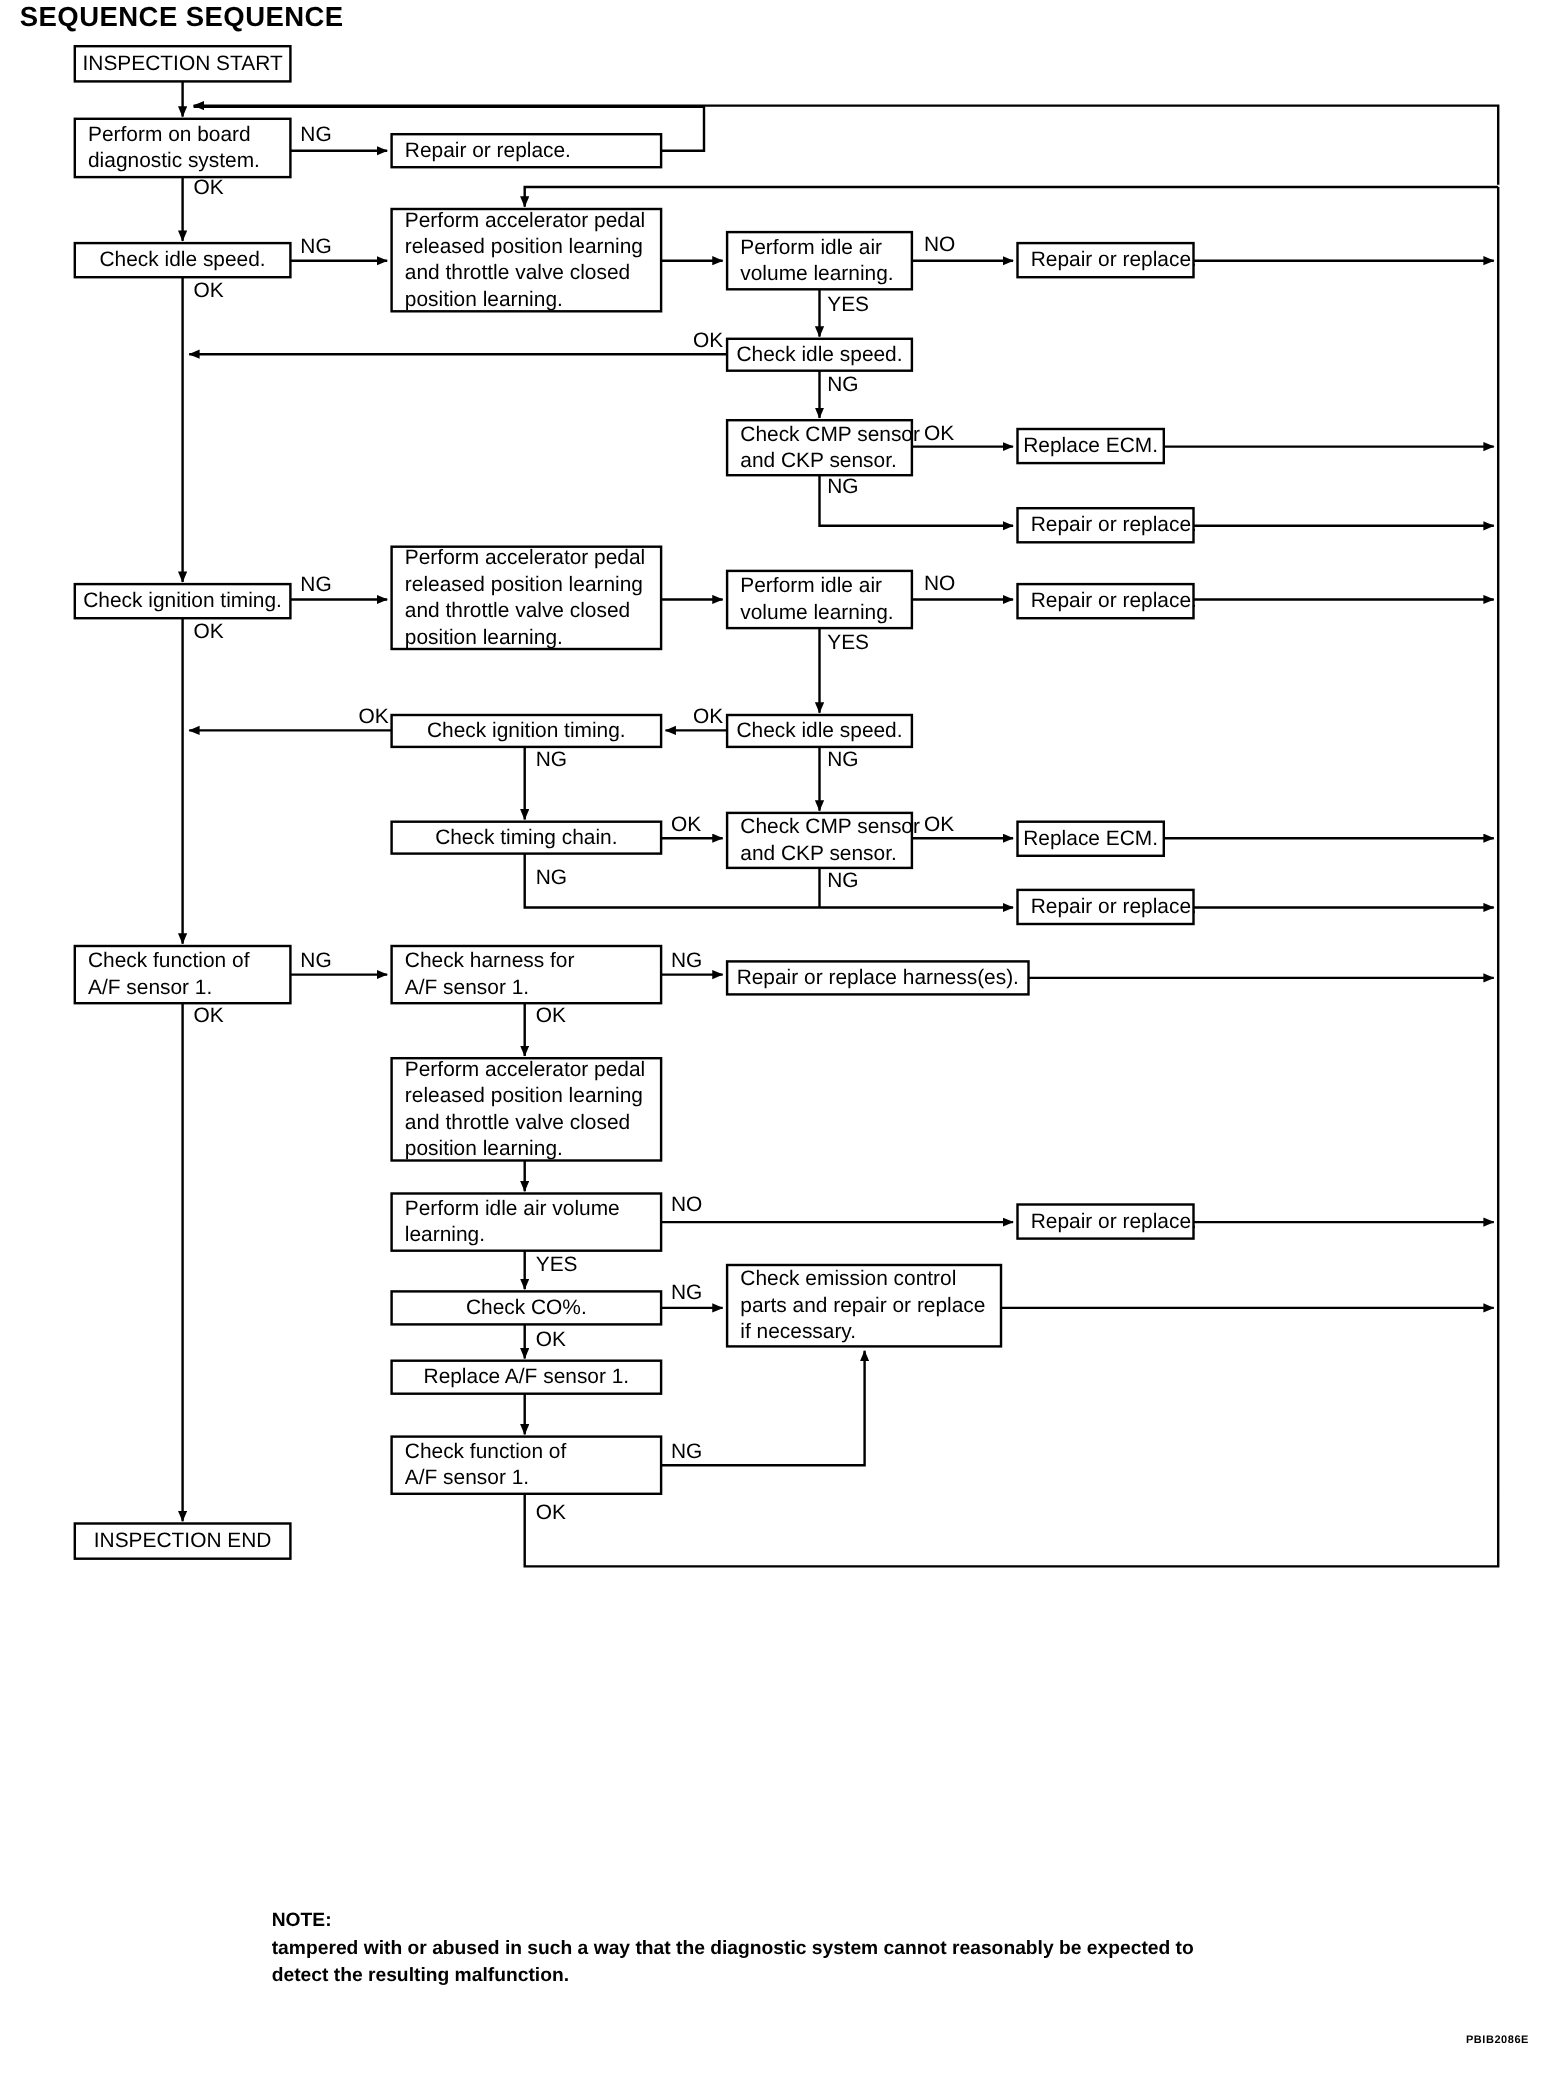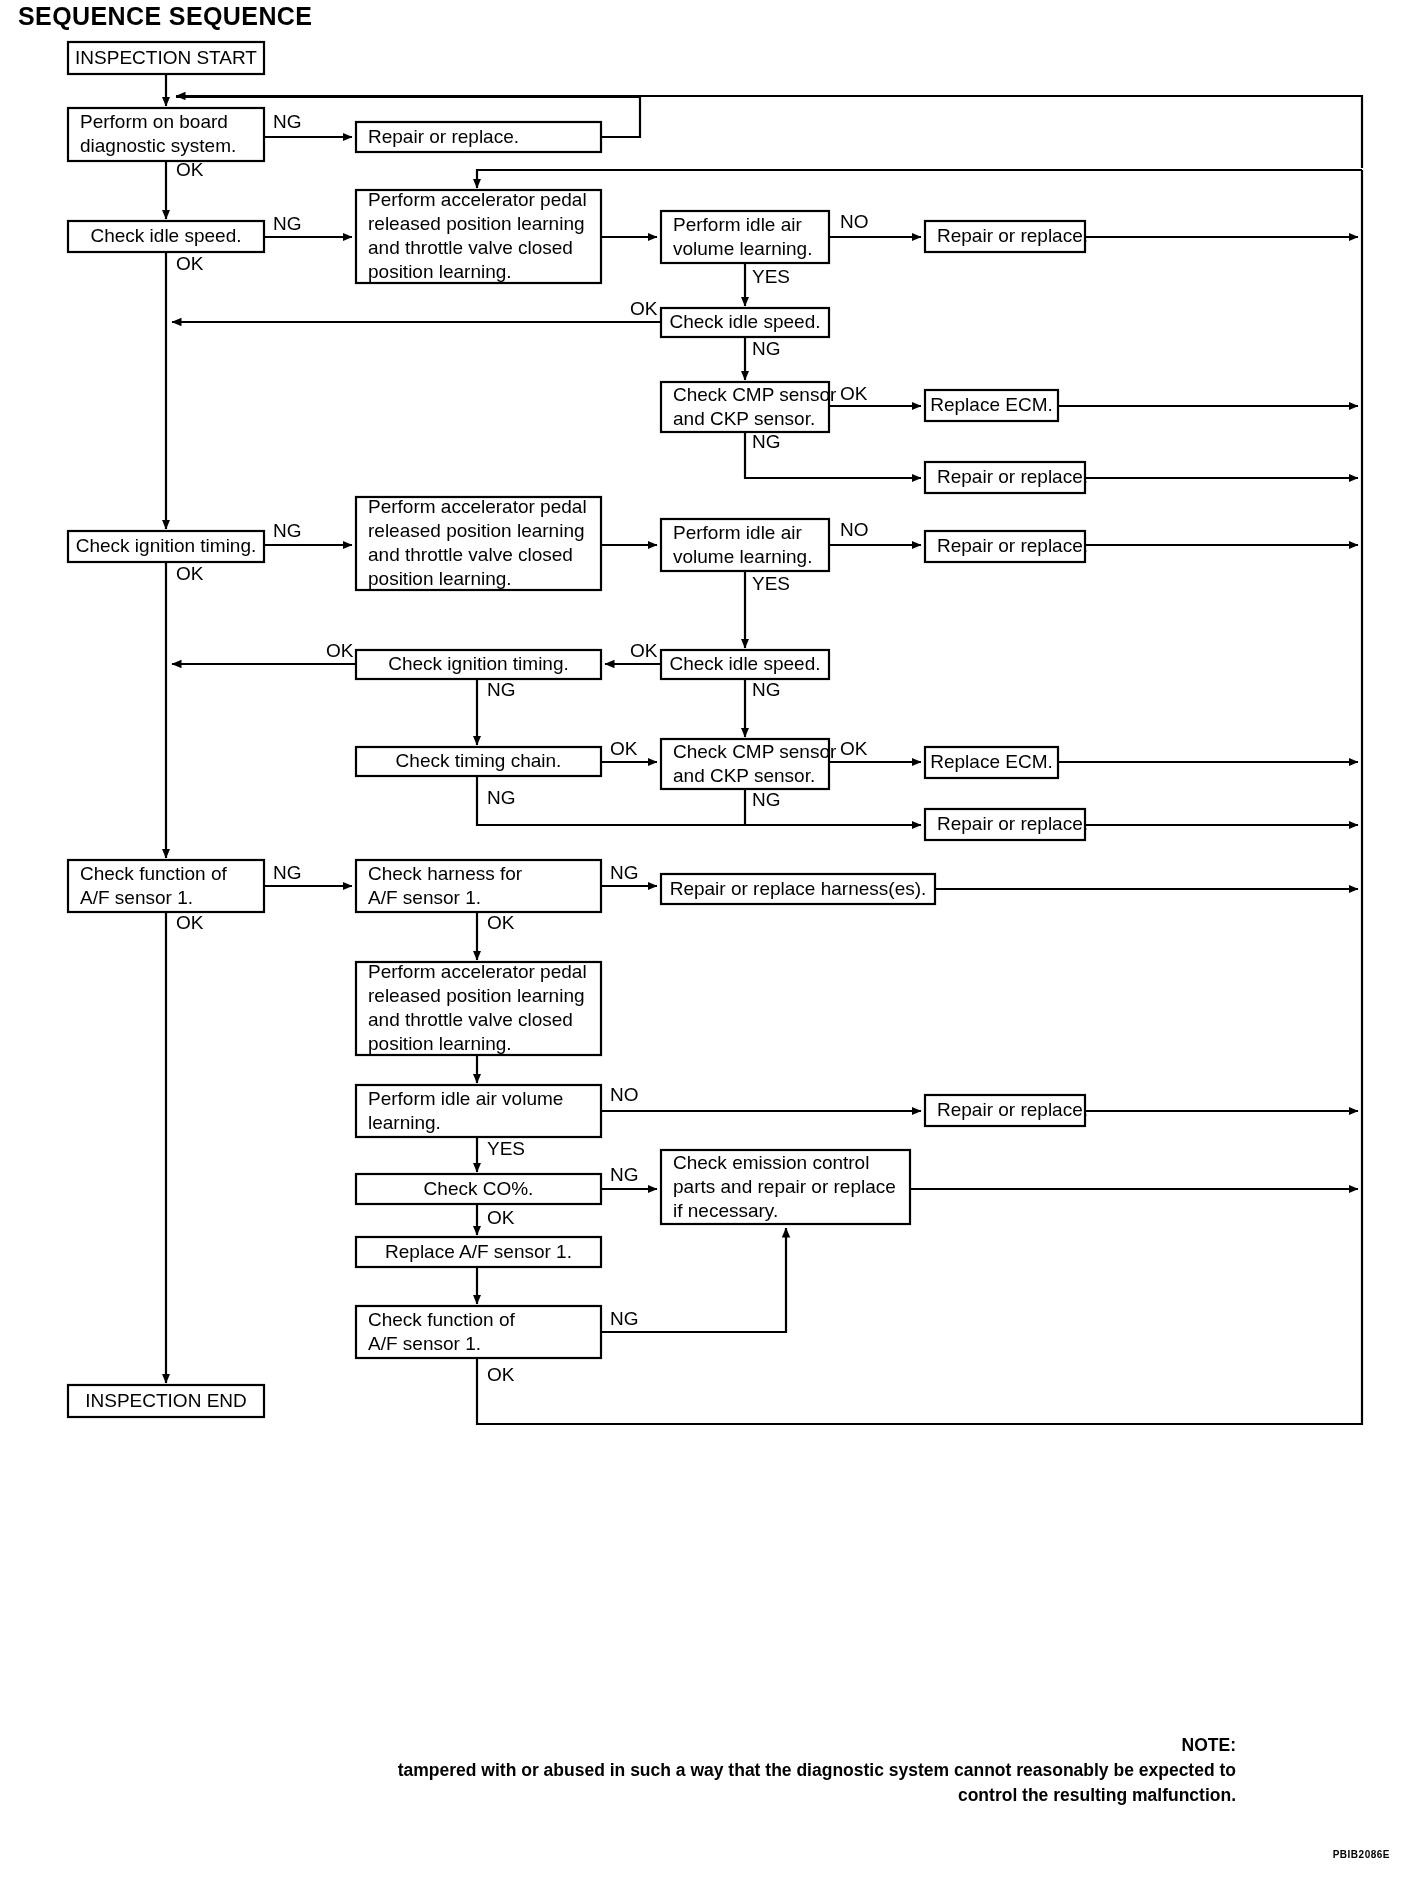--- a/index.html
+++ b/index.html
@@ -3,21 +3,21 @@
 <meta charset="utf-8">
 <style>
   html,body{margin:0;padding:0;background:#ffffff;}
   body{width:1408px;height:1896px;font-family:"Liberation Sans",sans-serif;color:#000;position:relative;overflow:hidden;}
   #page-title{position:absolute;left:18px;top:2px;font-size:25px;font-weight:bold;letter-spacing:.4px;}
   #diagram{position:absolute;left:0;top:0;width:1408px;height:1896px;}
   .bx{fill:#ffffff;stroke:#000000;stroke-width:2.2;}
   .ln{stroke:#000000;stroke-width:2.2;fill:none;}
   .bxtxt{font-family:"Liberation Sans",sans-serif;font-size:19px;fill:#000;}
   .lbl{font-family:"Liberation Sans",sans-serif;font-size:19px;fill:#000;}
-  #note{position:absolute;left:236px;top:1733px;width:1000px;font-size:17.5px;font-weight:bold;line-height:25px;text-align:right;}
+  #note{position:absolute;left:247px;top:1733px;width:1000px;font-size:17.5px;font-weight:bold;line-height:25px;}
   #note .nl{white-space:nowrap;}
   #figcode{position:absolute;right:18px;top:1849px;font-size:10px;font-weight:bold;letter-spacing:.5px;}
 </style>
 </head>
 <body>
 
 <div id="page-title">SEQUENCE SEQUENCE</div>
 
 <svg id="diagram" viewBox="0 0 1408 1896" xmlns="http://www.w3.org/2000/svg">
   <defs>
@@ -302,16 +302,16 @@
       <text class="lbl" x="610" y="1181">NG</text>
       <text class="lbl" x="487" y="1224">OK</text>
       <text class="lbl" x="610" y="1325">NG</text>
       <text class="lbl" x="487" y="1381">OK</text>
     </g>
 </svg>
 
 <div id="note">
   <div class="nl">NOTE:</div>
   <div class="nl">tampered with or abused in such a way that the diagnostic system cannot reasonably be expected to</div>
-  <div class="nl">control the resulting malfunction.</div>
+  <div class="nl">detect the resulting malfunction.</div>
 </div>
 
 <div id="figcode">PBIB2086E</div>
 
 </body></html>

